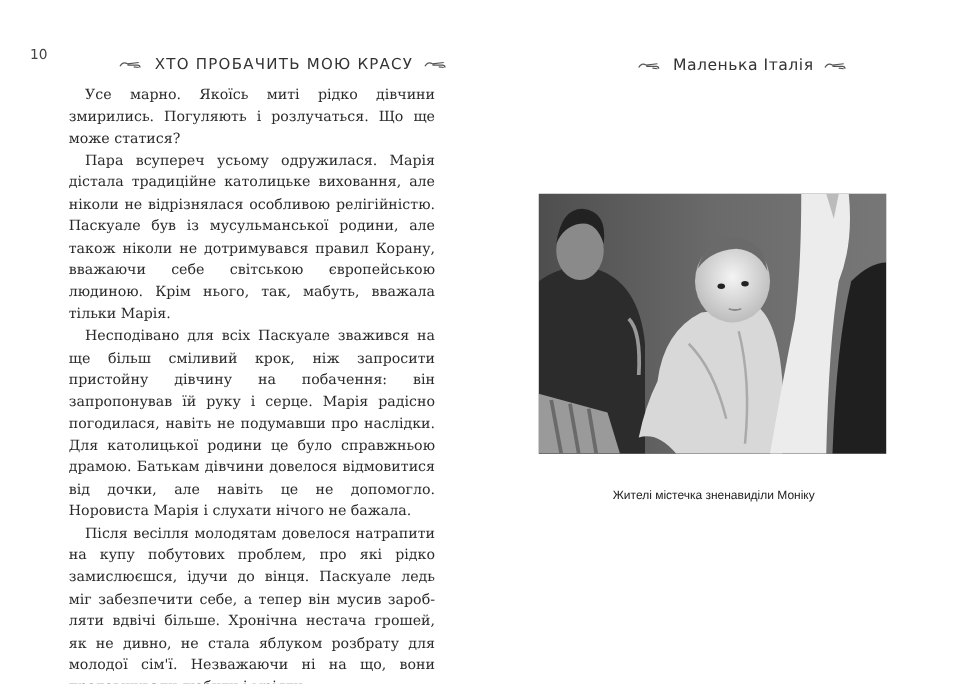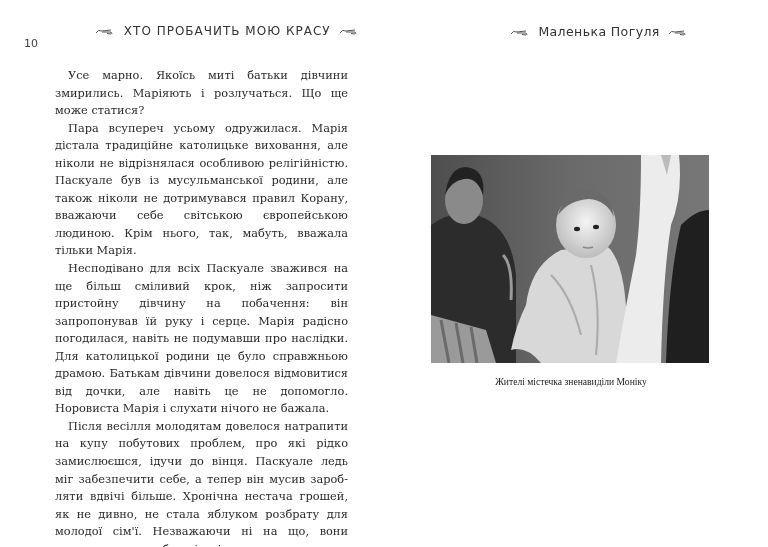--- a/index.html
+++ b/index.html
@@ -1,33 +1,33 @@
 <!DOCTYPE html>
 <html><head>
 <meta charset="utf-8">
 <style>
   html, body { margin:0; padding:0; background:#ffffff; }
   body { width:768px; height:547px; position:relative; overflow:hidden;
          font-family:"DejaVu Serif", serif; color:#2a2a2a; }
-  .running-head { position:absolute; top:24px; font-family:"DejaVu Sans", sans-serif;
+  .running-head { position:absolute; top:44px; font-family:"DejaVu Sans", sans-serif;
          font-size:12px; color:#333; letter-spacing:1px; white-space:nowrap; }
   .page-num { position:absolute; left:24px; top:37px; font-family:"DejaVu Sans", sans-serif;
          font-size:11px; color:#444; }
   .orn { display:inline-block; width:20px; height:9px; vertical-align:middle; margin:0 4px; }
   .orn svg { width:20px; height:9px; display:block; }
   #head-left { left:91px; }
   #head-right { left:506px; letter-spacing:0.4px; font-size:12.5px; }
   .body-text { position:absolute; left:55px; top:67px; width:293px;
          font-size:11.35px; line-height:17.55px; text-align:justify; hyphens:manual; }
   .body-text p { margin:0; text-indent:13px; }
   .photo { position:absolute; left:431px; top:155px; width:278px; height:208px;
          background:#555; overflow:hidden; }
   .photo svg { width:100%; height:100%; display:block; }
-  .caption { position:absolute; left:466px; top:375px; width:210px; text-align:center;
-         font-family:Liberation Serif, serif; font-size:9.6px; line-height:14.5px; color:#222; }
+  .caption { position:absolute; left:466px; top:390px; width:210px; text-align:center;
+         font-family:Liberation Sans, sans-serif; font-size:9.6px; line-height:14.5px; color:#222; }
 </style>
 </head>
 <body>
 
 <div class="page-num">10</div>
 
 <div class="running-head" id="head-left">
   <span class="orn">
     <svg viewBox="0 0 20 9">
         <path d="M1 6 Q3 2 7 4 L16 3 M7 5 L15 5 Q17 5 17 7 M12 6.5 L16 7" stroke="#555" stroke-width="1" fill="none"></path>
@@ -40,30 +40,30 @@
       </svg>
   </span>
 </div>
 
 <div class="running-head" id="head-right">
   <span class="orn">
     <svg viewBox="0 0 20 9">
         <path d="M1 6 Q3 2 7 4 L16 3 M7 5 L15 5 Q17 5 17 7 M12 6.5 L16 7" stroke="#555" stroke-width="1" fill="none"></path>
       </svg>
   </span>
-  <span>Маленька Погуля</span>
+  <span>Маленька Італія</span>
   <span class="orn">
     <svg viewBox="0 0 20 9">
         <path d="M1 6 Q3 2 7 4 L16 3 M7 5 L15 5 Q17 5 17 7 M12 6.5 L16 7" stroke="#555" stroke-width="1" fill="none"></path>
       </svg>
   </span>
 </div>
 
 <div class="body-text">
-  <p>Усе марно. Якоїсь миті батьки дівчини змирились. Марія­ють і розлучаться. Що ще може статися?</p>
+  <p>Усе марно. Якоїсь миті рідко дівчини змирились. Погуля­ють і розлучаться. Що ще може статися?</p>
   <p>Пара всупереч усьому одружилася. Марія дістала традицій­не католицьке виховання, але ніколи не відрізнялася особли­вою релігійністю. Паскуале був із мусульманської родини, але також ніколи не дотримувався правил Корану, вважаючи себе світською європейською людиною. Крім нього, так, мабуть, вважала тільки Марія.</p>
   <p>Несподівано для всіх Паскуале зважився на ще більш смі­ливий крок, ніж запросити пристойну дівчину на побачення: він запропонував їй руку і серце. Марія радісно погодилася, навіть не подумавши про наслідки. Для католицької родини це було справжньою драмою. Батькам дівчини довелося від­мовитися від дочки, але навіть це не допомогло. Норовиста Марія і слухати нічого не бажала.</p>
   <p>Після весілля молодятам довелося натрапити на купу по­бутових проблем, про які рідко замислюєшся, ідучи до вінця. Паскуале ледь міг забезпечити себе, а тепер він мусив зароб­ляти вдвічі більше. Хронічна нестача грошей, як не дивно, не стала яблуком розбрату для молодої сім'ї. Незважаючи ні на що, вони продовжували любити і мріяти.</p>
 
 </div>
 
 <div class="photo" title="Моніка в дитинстві">
   <svg viewBox="0 0 278 208" preserveAspectRatio="none">
     <defs>
       <linearGradient id="bg" x1="0" y1="0" x2="1" y2="0">

